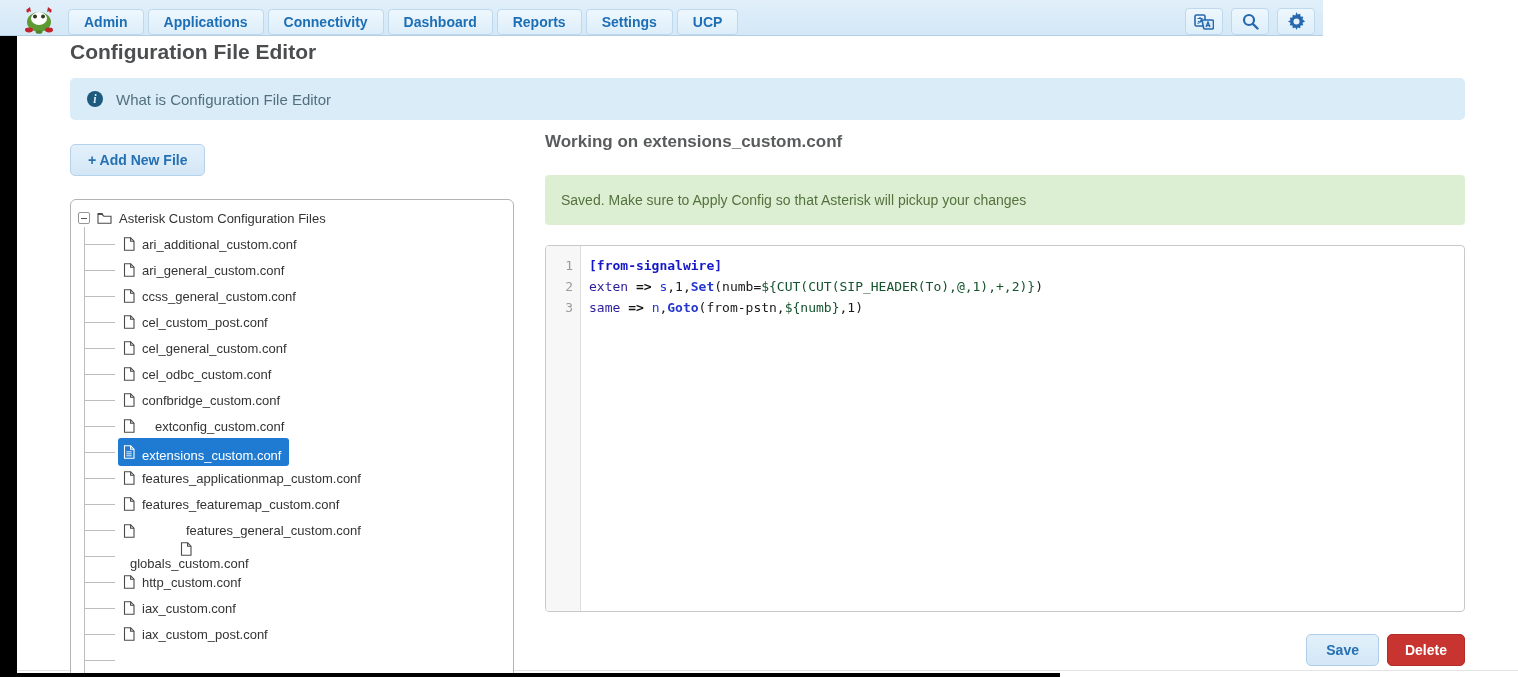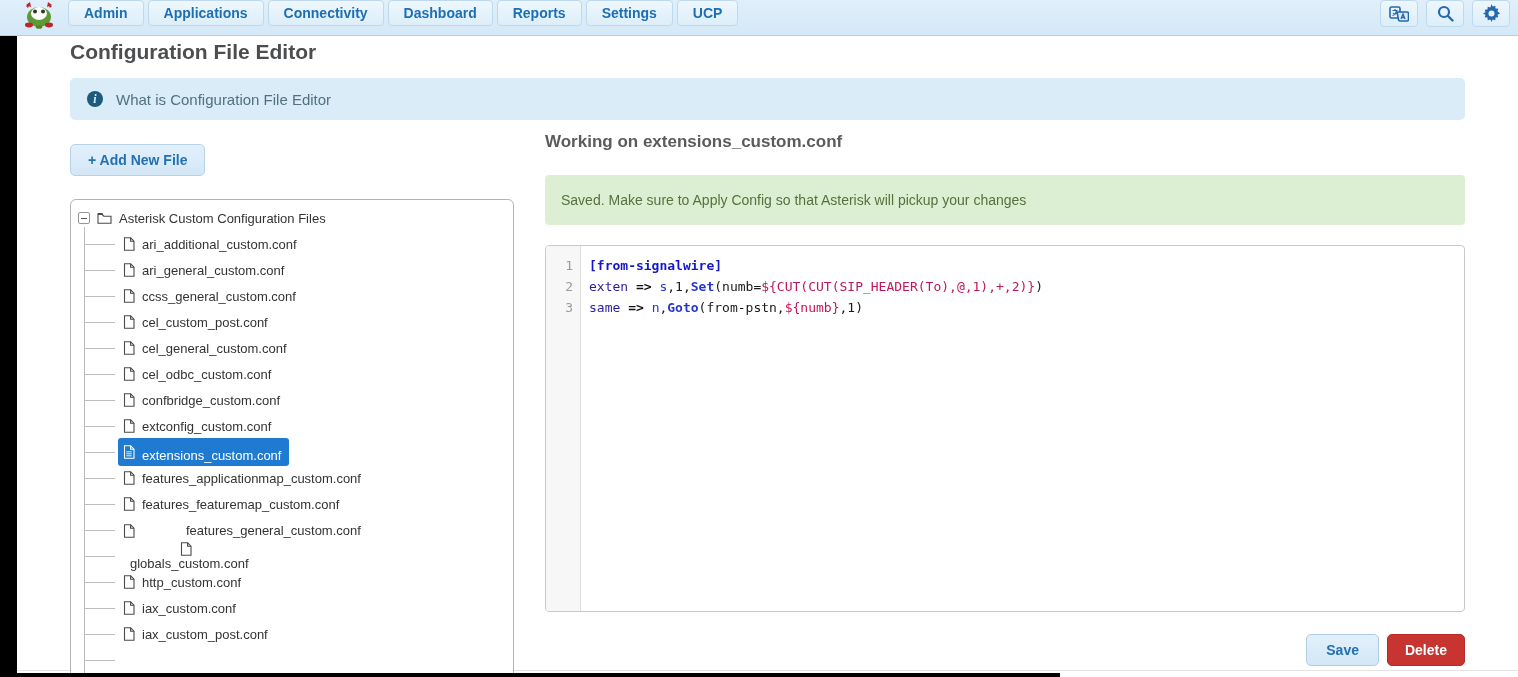--- a/index.html
+++ b/index.html
@@ -1,23 +1,23 @@
 <!DOCTYPE html>
 <html><head>
 <meta charset="utf-8">
 <style>
   * { box-sizing: border-box; margin: 0; padding: 0; }
   html,body { background:#000; }
   body { font-family:"Liberation Sans", sans-serif; }
   .frame { position:relative; width:1518px; height:677px; background:#fff; overflow:hidden; }
 
   
-  .navbar { position:absolute; left:0; top:0; width:1518px; height:36px;
+  .navbar { position:absolute; left:0; top:0; width:1323px; height:36px;
     background:linear-gradient(#e0effa,#d4e8f7); border-bottom:1px solid #b4cfe3;
-    display:flex; align-items:flex-start; padding:0 8px 0 22px; }
+    display:flex; align-items:flex-end; padding:0 8px 0 22px; }
   .logo { width:34px; height:30px; margin-right:12px; flex:0 0 auto; }
   .nav-btns { display:flex; gap:4px; align-items:center; }
   .nav-btn { display:inline-block; padding:4px 15px; font-size:14px; font-weight:bold;
     color:#1d6fb5; background:linear-gradient(#eef7fd,#ddeefa); border:1px solid #bed9ee;
     border-radius:4px; cursor:pointer; text-decoration:none; }
   .nav-spacer { flex:1; }
   .icon-btn { display:flex; align-items:center; justify-content:center; width:38px; height:27px;
     background:linear-gradient(#eef7fd,#ddeefa); border:1px solid #bed9ee; border-radius:4px;
     margin-left:8px; cursor:pointer; color:#2568ae; }
 
@@ -67,21 +67,21 @@
   .gutter { width:35px; background:#f7f7f7; border-right:1px solid #dedede; padding:9px 7px 0 0;
     font-family:"DejaVu Sans Mono", monospace; font-size:13px; line-height:21px;
     color:#9b9b9b; text-align:right; }
   .code-area { flex:1; padding:9px 0 0 8px; font-family:"DejaVu Sans Mono", monospace;
     font-size:13px; line-height:21px; white-space:pre; color:#1a1a1a; cursor:text; }
   .tok-section { color:#1418c8; font-weight:bold; }
   .tok-label   { color:#2a1d9c; }
   .tok-arrow   { color:#111; font-weight:bold; }
   .tok-atom    { color:#2637cf; }
   .tok-keyword { color:#2637cf; font-weight:bold; }
-  .tok-variable{ color:#be185d; }
+  .tok-variable{ color:#14532d; }
   .tok-plain   { color:#1a1a1a; }
 
   .action-btns { position:absolute; left:545px; top:634px; width:920px; display:flex;
     justify-content:flex-end; gap:8px; }
   .save-btn { padding:7px 19px; background:linear-gradient(#e2f0fa,#d3e7f6); border:1px solid #aecde8;
     border-radius:5px; color:#2470b3; font-size:14px; font-weight:bold; cursor:pointer; }
   .delete-btn { padding:7px 17px; background:#c8342f; border:1px solid #b52b27;
     border-radius:5px; color:#ffffff; font-size:14px; font-weight:bold; cursor:pointer; }
 </style>
 </head>
@@ -213,21 +213,21 @@
           <div class="tree-row">
             <span style="display: flex; align-items: center;">
               <svg class="file-icon" width="12" height="14" viewBox="0 0 12 14">
     <path d="M1.5 .8 H7.6 L11 4.2 V13.2 H1.5 Z" fill="#ffffff" stroke="#4a4a4a" stroke-width="1.1"></path>
     <path d="M7.6 .8 V4.2 H11" fill="none" stroke="#4a4a4a" stroke-width="1.1"></path>
               </svg>
               <span class="tree-label">confbridge_custom.conf</span>
             </span>
           </div>
           <div class="tree-row">
-            <span style="display: flex; align-items: center;">
+            <span style="display: flex; align-items: center; gap: 13px;">
               <svg class="file-icon" width="12" height="14" viewBox="0 0 12 14">
     <path d="M1.5 .8 H7.6 L11 4.2 V13.2 H1.5 Z" fill="#ffffff" stroke="#4a4a4a" stroke-width="1.1"></path>
     <path d="M7.6 .8 V4.2 H11" fill="none" stroke="#4a4a4a" stroke-width="1.1"></path>
               </svg>
               <span class="tree-label">extconfig_custom.conf</span>
             </span>
           </div>
           <div class="tree-row">
             <span class="sel-wrap">
               <svg class="file-icon" width="12" height="14" viewBox="0 0 12 14">

